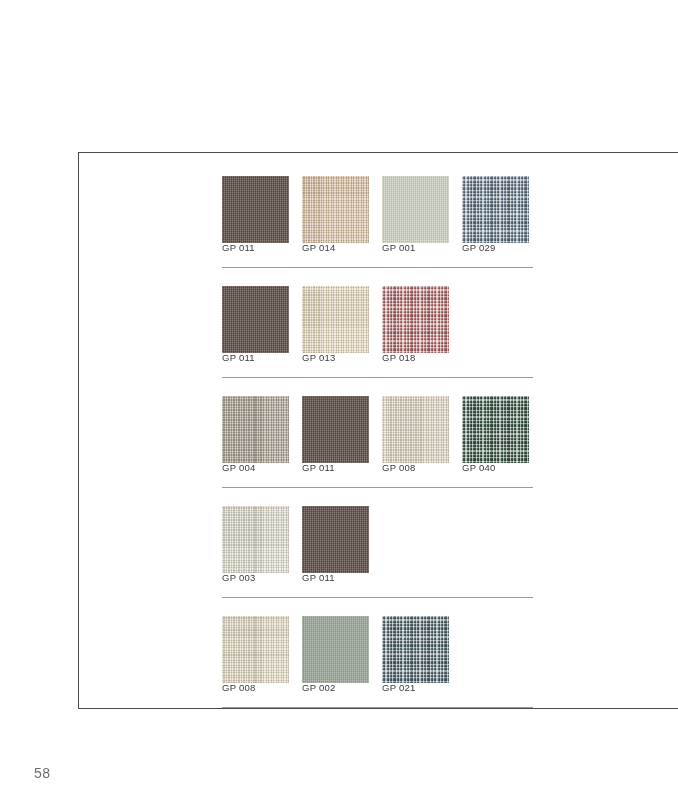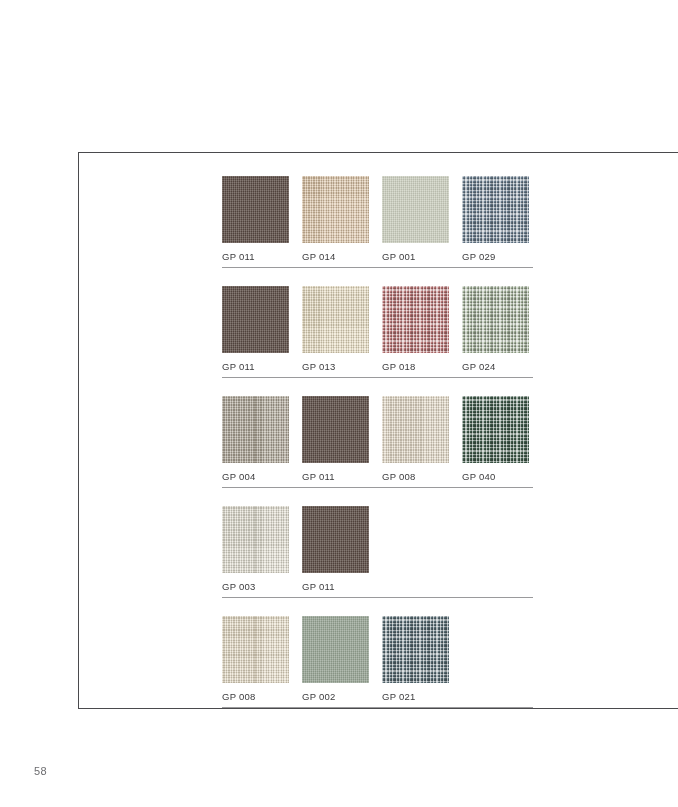--- a/index.html
+++ b/index.html
@@ -54,21 +54,20 @@
 
   .swatch-chip {
     width: 67px;
     height: 67px;
     background-color: #cccccc;
     background-repeat: repeat;
     position: relative;
   }
 
   .swatch-label {
-    margin-top: 9px;
     font-size: 9.5px;
     letter-spacing: 0.25px;
     color: #3b3b3d;
     white-space: nowrap;
     line-height: 1;
   }
 
   .row-rule {
     position: absolute;
     left: 0;
@@ -121,21 +120,21 @@
         rgba(255,255,255,0.50) 0px, rgba(255,255,255,0.50) 1.2px,
         rgba(0,0,0,0.00) 1.2px, rgba(0,0,0,0.00) 2.2px,
         rgba(0,0,0,0.18) 2.2px, rgba(0,0,0,0.18) 3.4px);
   }
 
   
   #page-number {
     position: absolute;
     left: 34px;
     top: 765px;
-    font-size: 11px;
+    font-size: 14px;
     color: #6d6d70;
     letter-spacing: 0.4px;
   }
 </style>
 </head>
 <body>
 
 <div id="page-frame"></div>
 
 <div id="swatch-grid">
@@ -167,24 +166,20 @@
           <div class="swatch-label">GP 011</div>
         </div>
         <div class="swatch-cell">
           <div class="swatch-chip weave-mid" style="background-color: rgb(232, 220, 192);"></div>
           <div class="swatch-label">GP 013</div>
         </div>
         <div class="swatch-cell">
           <div class="swatch-chip weave-check" style="background-color: rgb(192, 123, 123);"></div>
           <div class="swatch-label">GP 018</div>
         </div>
-        <div class="swatch-cell">
-          <div class="swatch-chip weave-check" style="background-color: rgb(167, 181, 157);"></div>
-          <div class="swatch-label">GP 024</div>
-        </div>
       </div>
       <div class="row-rule"></div>
     </div>
     <div class="swatch-row">
       <div class="swatch-row-inner">
         <div class="swatch-cell">
           <div class="swatch-chip weave-mid" style="background-color: rgb(176, 167, 152);"></div>
           <div class="swatch-label">GP 004</div>
         </div>
         <div class="swatch-cell">

